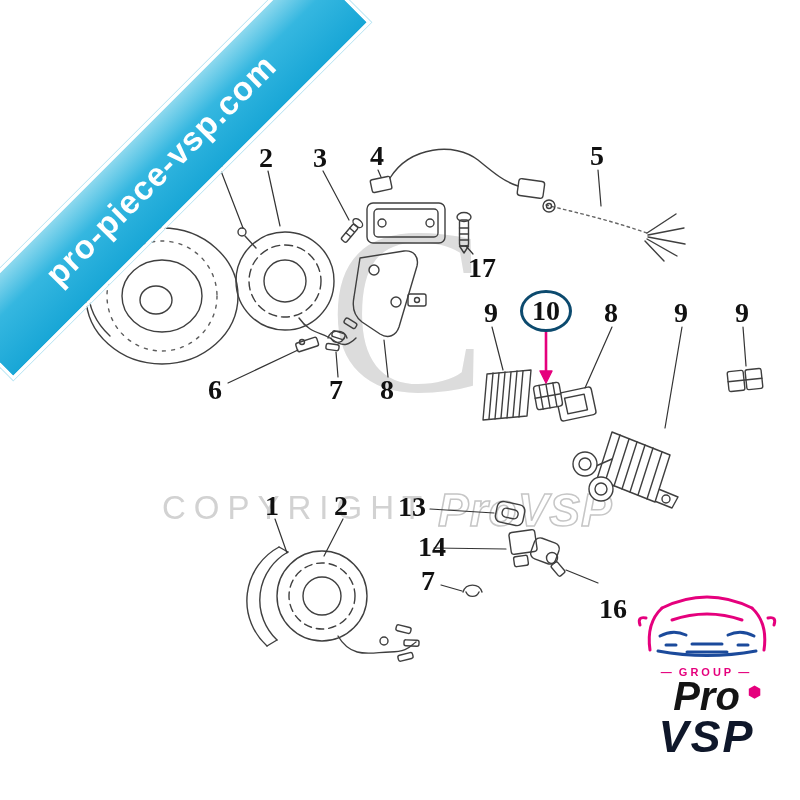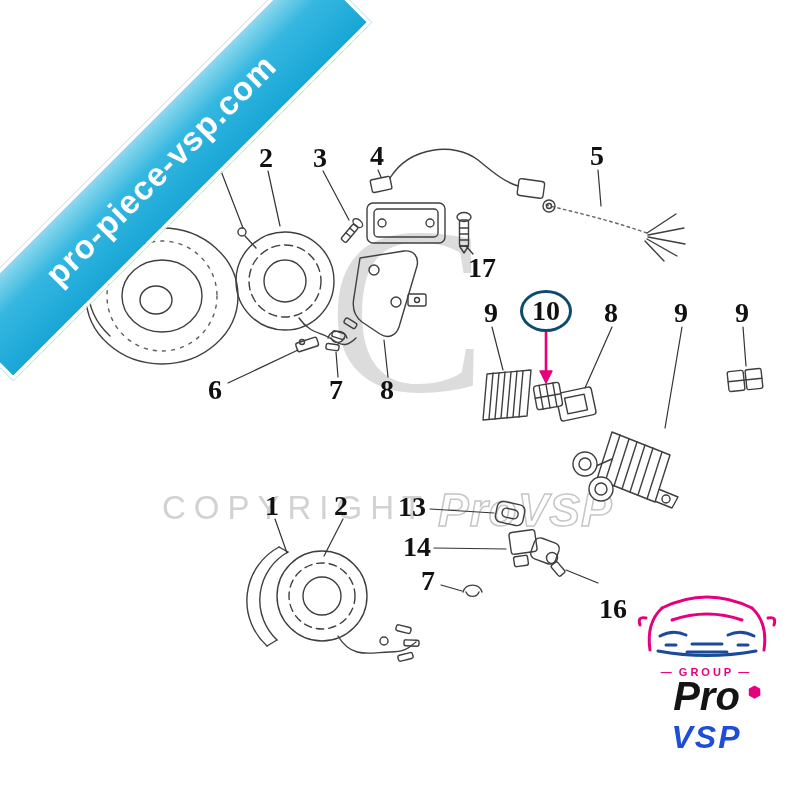--- a/index.html
+++ b/index.html
@@ -40,22 +40,22 @@
 
   
   .logo{position:absolute;left:624px;top:578px;width:165px;height:205px;z-index:3;text-align:center;}
   .logo .car{display:block;margin:0 auto;}
   .group-label{display:block;margin-top:-4px;color:#e5007d;font-size:11px;font-weight:700;letter-spacing:3px;}
   .group-label::before{content:"—";margin-right:4px;}
   .group-label::after{content:"—";margin-left:4px;}
   .logo-pro{position:relative;display:block;margin-top:-2px;
             font-size:40px;line-height:40px;font-weight:800;font-style:italic;color:#141414;}
   .logo-pro .hex{position:absolute;top:-4px;right:28px;font-size:15px;font-style:normal;color:#e5007d;}
-  .logo-vsp{display:block;margin-top:-2px;font-size:32px;line-height:46px;font-weight:800;
-            font-style:italic;letter-spacing:2px;color:#1d4ed8;}
+  .logo-vsp{display:block;margin-top:-2px;font-size:45px;line-height:46px;font-weight:800;
+            font-style:italic;letter-spacing:2px;color:#0f172a;}
 </style>
 </head>
 <body>
 
 <div class="stage">
 
   <div class="big-c">C</div>
   <div class="copyright">COPYRIGHT</div>
   <div class="brandmark">ProVSP</div>
 
@@ -255,21 +255,21 @@
   <span class="callout circled" style="left:546px;top:311px">10</span>
   <span class="callout" style="left:611px;top:313px">8</span>
   <span class="callout" style="left:681px;top:313px">9</span>
   <span class="callout" style="left:742px;top:313px">9</span>
   <span class="callout" style="left:215px;top:390px">6</span>
   <span class="callout" style="left:336px;top:390px">7</span>
   <span class="callout" style="left:387px;top:390px">8</span>
   <span class="callout" style="left:272px;top:506px">1</span>
   <span class="callout" style="left:341px;top:506px">2</span>
   <span class="callout" style="left:412px;top:507px">13</span>
-  <span class="callout" style="left:417px;top:547px">14</span>
+  <span class="callout" style="left:432px;top:547px">14</span>
   <span class="callout" style="left:428px;top:581px">7</span>
   <span class="callout" style="left:613px;top:609px">16</span>
 
   <div class="ribbon">
     <span>pro-piece-vsp.com</span>
   </div>
 
   <div class="logo">
     <svg class="car" width="150" height="92" viewBox="0 0 150 92">
       <g fill="none" stroke="#e5007d" stroke-width="3" stroke-linecap="round" stroke-linejoin="round">

